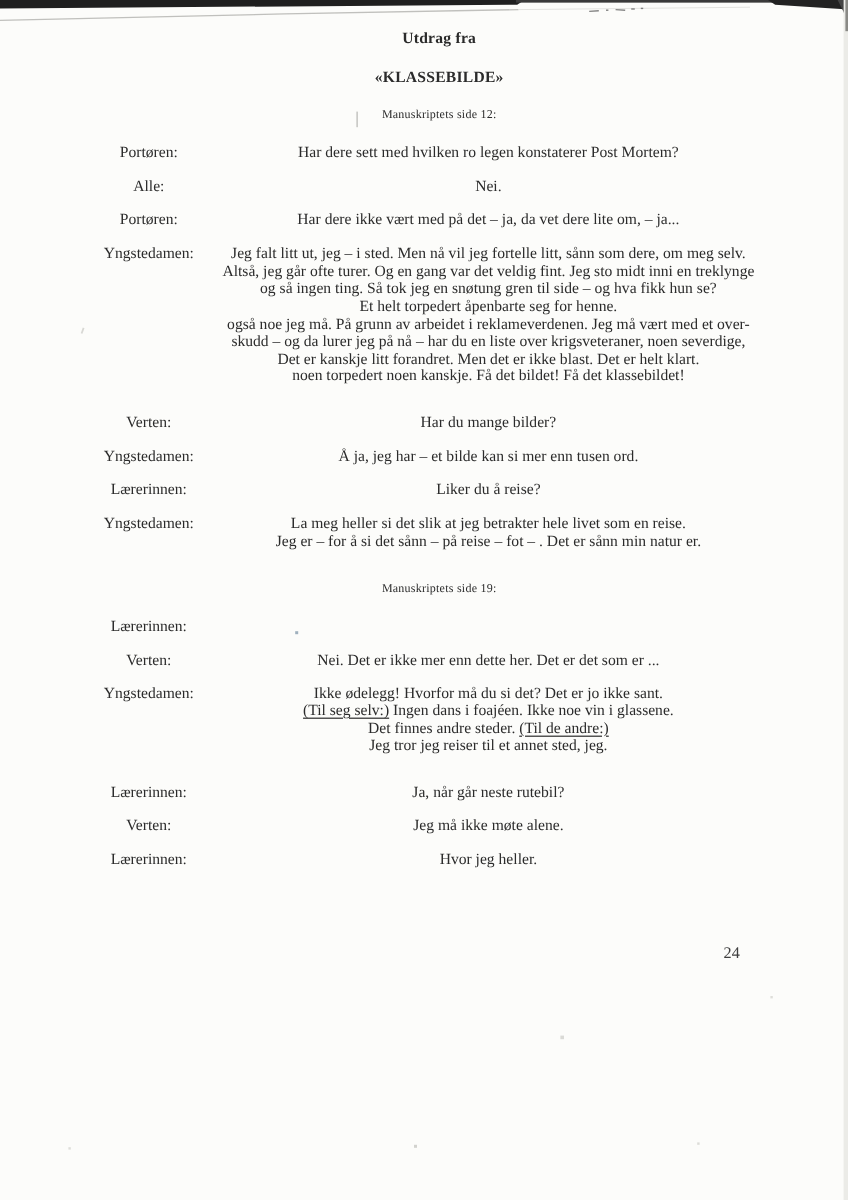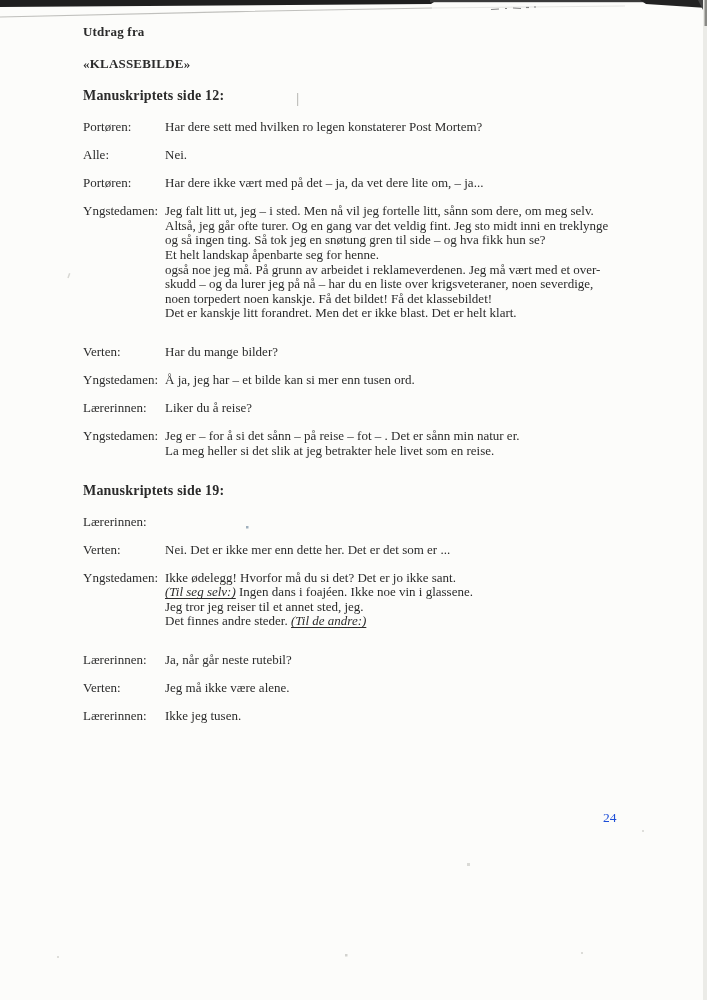--- a/index.html
+++ b/index.html
@@ -4,31 +4,31 @@
 <style>
   html,body{margin:0;padding:0;background:#ffffff;}
   .page{
     position:relative;
     width:707px;height:1000px;
     background:#fcfcfa;
     overflow:hidden;
     font-family:"Liberation Serif","DejaVu Serif",serif;
     color:#2b2b2b;
   }
-  .content{position:absolute;left:83px;top:24px;width:566px;}
+  .content{position:absolute;left:83px;top:24px;width:566px;text-align:center;}
   .doc-title{font-weight:bold;font-size:13px;line-height:15px;margin-bottom:17px;letter-spacing:.2px;}
-  .section-heading{font-weight:bold;font-size:14px;line-height:15px;margin-bottom:17px;letter-spacing:.2px;}
+  .section-heading{font-weight:normal;font-size:10px;line-height:15px;margin-bottom:17px;letter-spacing:.2px;}
   .manuscript-section + .manuscript-section{margin-top:17px;}
   .row{display:flex;margin-bottom:13.5px;font-size:13px;line-height:14.6px;}
   .row.multi{margin-bottom:24px;}
   .speaker{flex:0 0 82px;white-space:nowrap;}
   .text{flex:1;}
   .line{white-space:normal;}
-  .stagedir{font-style:italic;text-decoration:underline;text-underline-offset:2px;}
-  .pagenum{position:absolute;left:603px;top:786px;font-size:13.5px;color:#1d4ed8;margin-top:24px;}
+  .stagedir{text-decoration:underline;text-underline-offset:2px;}
+  .pagenum{position:absolute;left:603px;top:786px;font-size:13.5px;color:#404040;}
   .artifacts{position:absolute;left:0;top:0;width:707px;height:1000px;pointer-events:none;}
 </style>
 </head>
 <body>
 
 <div class="page">
 
   <svg class="artifacts" width="707" height="1000" viewBox="0 0 707 1000" xmlns="http://www.w3.org/2000/svg">
 
     <polygon points="0,0 437,0 431,4 0,7" fill="#1f1f1f"></polygon>
@@ -89,25 +89,25 @@
             <div class="text">
               <div class="line"><span>Har dere ikke vært med på det – ja, da vet dere lite om, – ja...</span></div>
             </div>
           </div>
           <div class="row multi">
             <div class="speaker">Yngstedamen:</div>
             <div class="text">
               <div class="line"><span>Jeg falt litt ut, jeg – i sted. Men nå vil jeg fortelle litt, sånn som dere, om meg selv.</span></div>
               <div class="line"><span>Altså, jeg går ofte turer. Og en gang var det veldig fint. Jeg sto midt inni en treklynge</span></div>
               <div class="line"><span>og så ingen ting. Så tok jeg en snøtung gren til side – og hva fikk hun se?</span></div>
-              <div class="line"><span>Et helt landskap åpenbarte seg for henne.</span></div>
+              <div class="line"><span>Et helt torpedert åpenbarte seg for henne.</span></div>
               <div class="line"><span>også noe jeg må. På grunn av arbeidet i reklameverdenen. Jeg må vært med et over-</span></div>
               <div class="line"><span>skudd – og da lurer jeg på nå – har du en liste over krigsveteraner, noen severdige,</span></div>
+              <div class="line"><span>Det er kanskje litt forandret. Men det er ikke blast. Det er helt klart.</span></div>
               <div class="line"><span>noen torpedert noen kanskje. Få det bildet! Få det klassebildet!</span></div>
-              <div class="line"><span>Det er kanskje litt forandret. Men det er ikke blast. Det er helt klart.</span></div>
             </div>
           </div>
           <div class="row">
             <div class="speaker">Verten:</div>
             <div class="text">
               <div class="line"><span>Har du mange bilder?</span></div>
             </div>
           </div>
           <div class="row">
             <div class="speaker">Yngstedamen:</div>
@@ -117,61 +117,61 @@
           </div>
           <div class="row">
             <div class="speaker">Lærerinnen:</div>
             <div class="text">
               <div class="line"><span>Liker du å reise?</span></div>
             </div>
           </div>
           <div class="row multi">
             <div class="speaker">Yngstedamen:</div>
             <div class="text">
+              <div class="line"><span>La meg heller si det slik at jeg betrakter hele livet som en reise.</span></div>
               <div class="line"><span>Jeg er – for å si det sånn – på reise – fot – . Det er sånn min natur er.</span></div>
-              <div class="line"><span>La meg heller si det slik at jeg betrakter hele livet som en reise.</span></div>
             </div>
           </div>
         </section>
         <section class="manuscript-section">
           <div class="section-heading">Manuskriptets side 19:</div>
           <div class="row">
             <div class="speaker">Lærerinnen:</div>
           </div>
           <div class="row">
             <div class="speaker">Verten:</div>
             <div class="text">
               <div class="line"><span>Nei. Det er ikke mer enn dette her. Det er det som er ...</span></div>
             </div>
           </div>
           <div class="row multi">
             <div class="speaker">Yngstedamen:</div>
             <div class="text">
               <div class="line"><span>Ikke ødelegg! Hvorfor må du si det? Det er jo ikke sant.</span></div>
               <div class="line"><span class="stagedir">(Til seg selv:)</span><span> Ingen dans i foajéen. Ikke noe vin i glassene.</span></div>
+              <div class="line"><span>Det finnes andre steder. </span><span class="stagedir">(Til de andre:)</span></div>
               <div class="line"><span>Jeg tror jeg reiser til et annet sted, jeg.</span></div>
-              <div class="line"><span>Det finnes andre steder. </span><span class="stagedir">(Til de andre:)</span></div>
             </div>
           </div>
           <div class="row">
             <div class="speaker">Lærerinnen:</div>
             <div class="text">
               <div class="line"><span>Ja, når går neste rutebil?</span></div>
             </div>
           </div>
           <div class="row">
             <div class="speaker">Verten:</div>
             <div class="text">
-              <div class="line"><span>Jeg må ikke være alene.</span></div>
+              <div class="line"><span>Jeg må ikke møte alene.</span></div>
             </div>
           </div>
           <div class="row">
             <div class="speaker">Lærerinnen:</div>
             <div class="text">
-              <div class="line"><span>Ikke jeg tusen.</span></div>
+              <div class="line"><span>Hvor jeg heller.</span></div>
             </div>
           </div>
         </section>
       </div>
   </div>
 
   <div class="pagenum">24</div>
 </div>
 
 </body></html>

